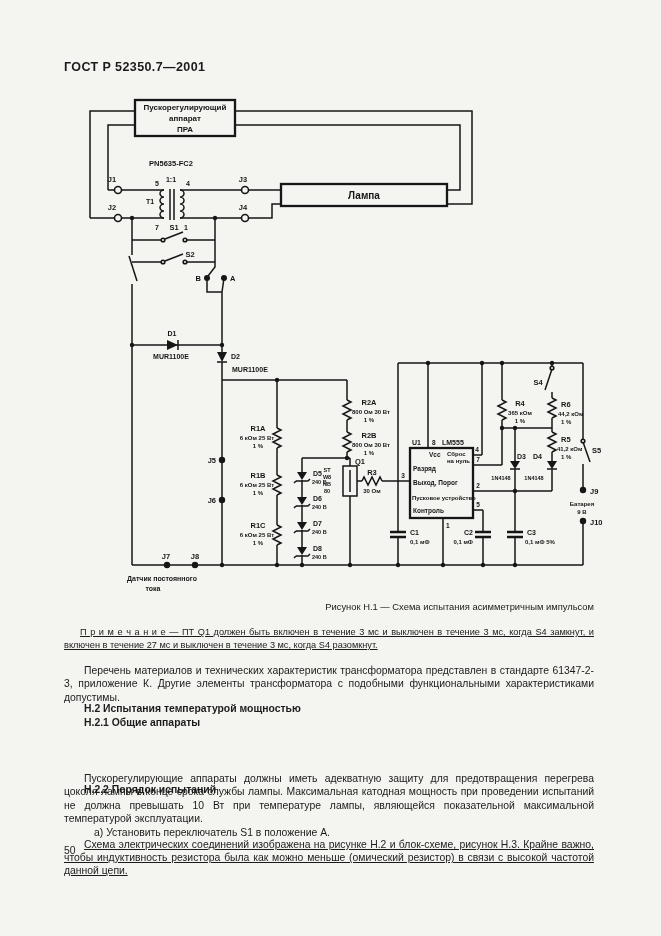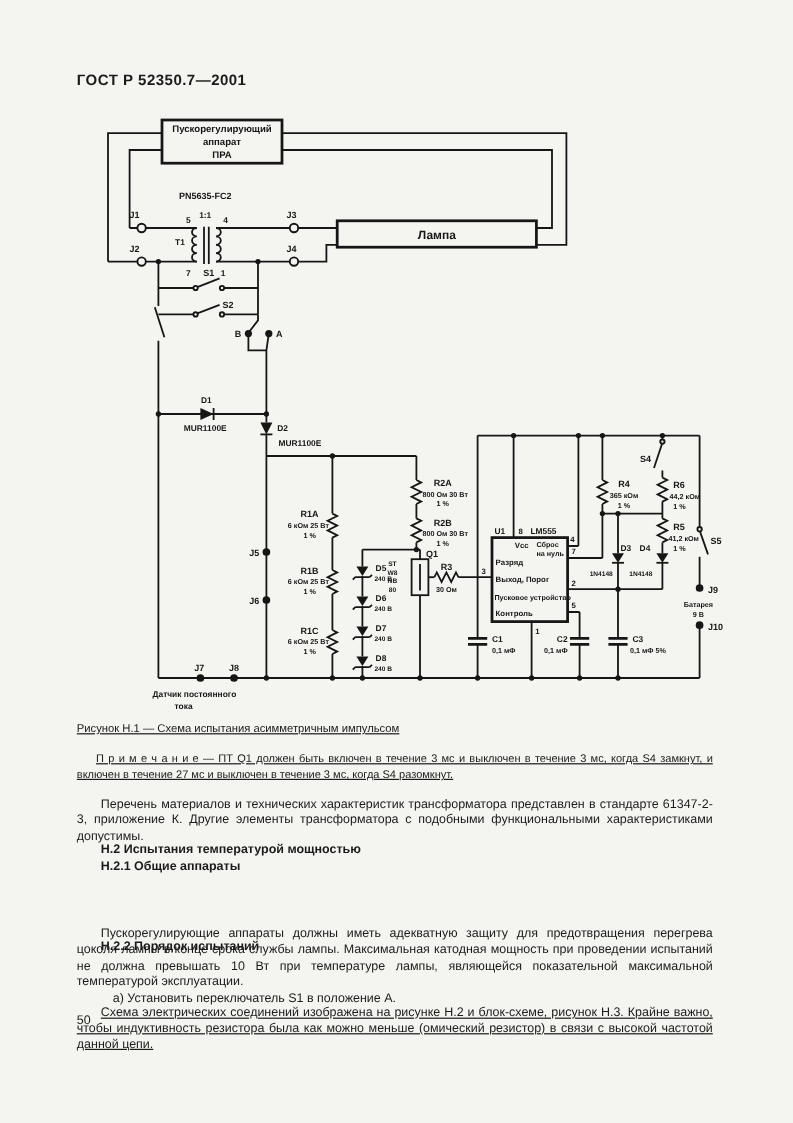--- a/index.html
+++ b/index.html
@@ -5,21 +5,21 @@
   html,body{margin:0;padding:0;}
   body{
     width:661px;height:936px;position:relative;
     background:#f4f4f1;color:#1b1b1b;
     font-family:"Liberation Sans", sans-serif;
     overflow:hidden;
   }
   .abs{position:absolute;}
   #doc-header{left:64px;top:60px;font-size:12.5px;font-weight:bold;letter-spacing:.4px;}
   #circuit-svg{left:0;top:0;}
-  #fig-caption{left:64px;top:601px;width:530px;text-align:left;font-size:9.4px;text-decoration:underline;}
+  #fig-caption{left:64px;top:601px;width:530px;text-align:right;font-size:9.4px;}
   .body-text{left:64px;width:530px;text-align:justify;font-size:10.4px;line-height:13.4px;}
   #note-text{top:626px;font-size:9.2px;line-height:13px;text-indent:16px;text-decoration:underline;}
   #para1{top:664px;text-indent:20px;}
   .heading{left:64px;width:530px;font-size:10.4px;font-weight:bold;padding-left:20px;box-sizing:border-box;}
   #h2{top:703px;}
   #h21{top:717px;}
   #para2{top:772px;text-indent:20px;}
   #h22{top:784px;}
   #para3{top:838px;text-indent:20px;line-height:13px;text-decoration:underline;}
   #item-a{top:827px;left:94px;width:480px;font-size:10.4px;}

